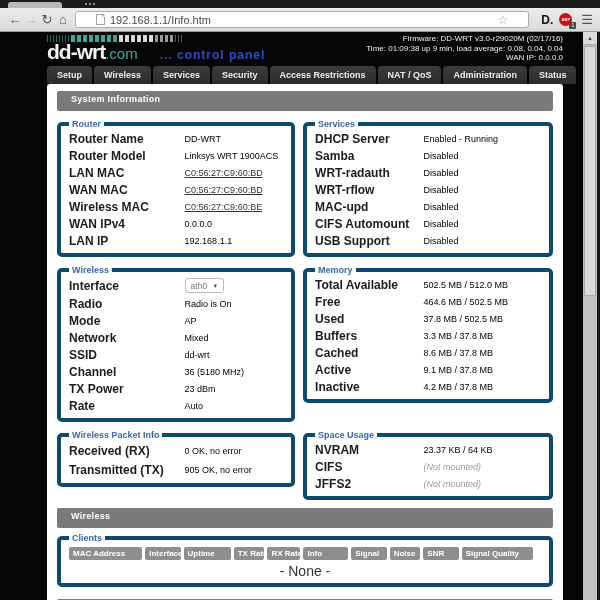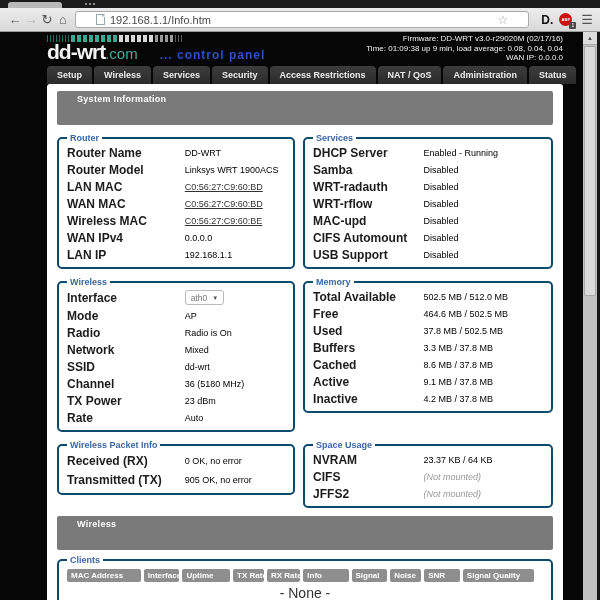--- a/index.html
+++ b/index.html
@@ -57,27 +57,27 @@
   .head-info { position:absolute; right:0; top:2px; text-align:right; font-size:8px;
     line-height:9.5px; color:#f0f0f0; }
 
   .navtabs { display:flex; gap:2px; height:18px; margin-top:4px; }
   .ntab { background:linear-gradient(#3c3c3c,#2b2b2b); color:#ececec; font-size:9px;
     font-weight:bold; line-height:18px; padding:0 10px; border-radius:4px 4px 0 0;
     white-space:nowrap; cursor:default; }
 
   .content { background:#fff; border-radius:3px 3px 0 0; padding:7px 10px 20px; }
 
-  .secbar { height:34px; line-height:16px; background:#7a7a7a; color:#fff; font-size:9px;
-    font-weight:bold; padding-left:20px; border-radius:2px; letter-spacing:0.3px; }
+  .secbar { height:20px; line-height:16px; background:#7a7a7a; color:#fff; font-size:9px;
+    font-weight:bold; padding-left:14px; border-radius:2px; letter-spacing:0.3px; }
   .secbar + .cols { margin-top:8px; }
 
   .cols { display:flex; gap:8px; align-items:flex-start; }
   .cols + .cols { margin-top:8px; }
-  fieldset.fs { border:2px solid #0c4a6e; border-radius:5px; padding:1px 8px 4px;
+  fieldset.fs { border:4px solid #0c4a6e; border-radius:5px; padding:1px 8px 4px;
     background:#fff; min-width:0; }
   fieldset.fs legend { font-size:9px; font-weight:bold; color:#3b66a6; padding:0 3px; }
   .fs.colL { width:48%; flex:0 0 auto; }
   .fs.colR { flex:1 1 auto; }
   .fs.full { width:100%; margin-top:5px; }
 
   .row { display:flex; align-items:center; height:17px; }
   .row .lbl { flex:0 0 54%; font-size:12px; color:#1c1c1c;font-weight:bold; }
   .colR .row .lbl { flex-basis:48%; }
   .row .val { font-size:9px; color:#000; }
@@ -274,26 +274,26 @@
             <fieldset class="fs colL">
               <legend>Wireless</legend>
               <div class="row tall">
                 <span class="lbl">Interface</span>
                 <span class="selectbox">
                   <span>ath0</span>
                   <i class="caret">▼</i>
                 </span>
               </div>
               <div class="row">
+                  <span class="lbl">Radio</span>
+                  <span class="val">Radio is On</span>
+                </div>
+              <div class="row">
                   <span class="lbl">Mode</span>
                   <span class="val">AP</span>
-                </div>
-              <div class="row">
-                  <span class="lbl">Radio</span>
-                  <span class="val">Radio is On</span>
                 </div>
               <div class="row">
                   <span class="lbl">Network</span>
                   <span class="val">Mixed</span>
                 </div>
               <div class="row">
                   <span class="lbl">SSID</span>
                   <span class="val">dd-wrt</span>
                 </div>
               <div class="row">

